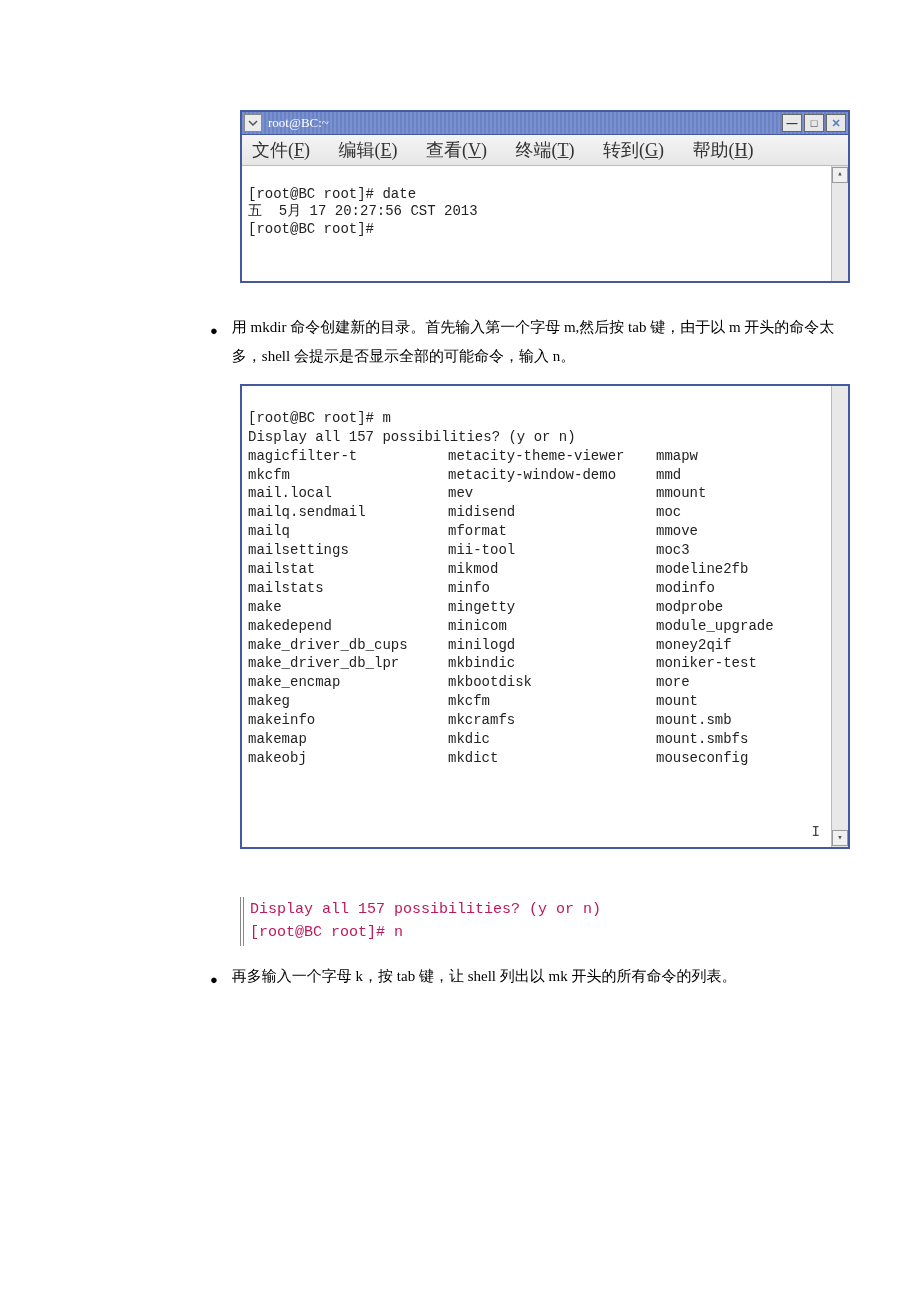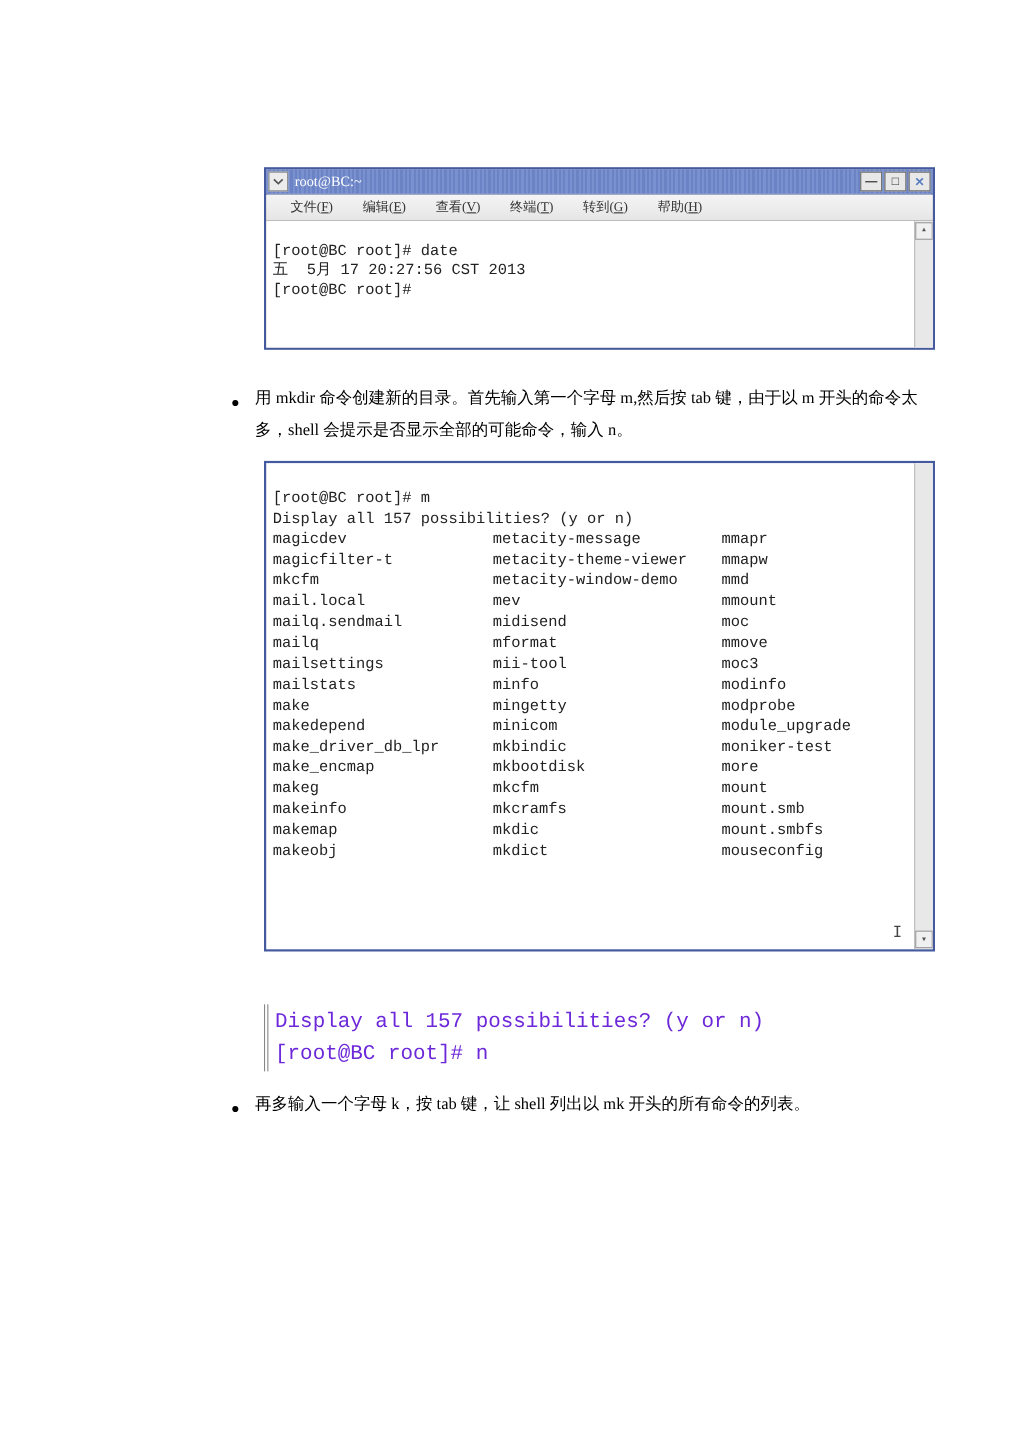--- a/index.html
+++ b/index.html
@@ -5,21 +5,20 @@
   body {
     margin: 0;
     background: #fff;
     font-family: "SimSun", "宋体", serif;
     font-size: 15px;
     color: #000;
     width: 920px;
   }
   .page {
     padding: 110px 60px 60px 60px;
-    margin-top: 42px;
   }
   .terminal-window {
     border: 2px solid #455a9e;
     margin-left: 180px;
     margin-right: 10px;
     background: #fff;
     box-shadow: 0 0 0 1px #888 inset;
   }
   .titlebar {
     background: repeating-linear-gradient(90deg, #7a91d0 0 2px, #6b83c5 2px 4px);
@@ -59,23 +58,23 @@
     border: 1px solid #666;
     display: flex; align-items: center; justify-content: center;
     font-family: sans-serif;
     font-size: 11px;
     color: #333;
     font-weight: bold;
   }
   .winbtn.close { color: #5a7fc0; }
   .menubar {
     background: linear-gradient(#f4f4f4, #e6e6e6);
-    padding: 3px 22px;
+    padding: 3px 10px;
     border-bottom: 1px solid #bbb;
-    font-size: 12px;
+    font-size: 18px;
     color: #333;
   }
   .menubar span { margin-right: 24px; }
   .menubar u { text-decoration: underline; }
   .term-body {
     position: relative;
     background: #fff;
     padding: 2px 6px 8px 6px;
     font-family: "Courier New", monospace;
     font-size: 14px;
@@ -141,24 +140,24 @@
     display: inline-block;
   }
   .c1 { width: 200px; }
   .c2 { width: 208px; }
   .c3 { flex: 1; }
   .snippet {
     margin: 48px 0 14px 180px;
     border-left: 4px double #888;
     padding: 2px 0 2px 6px;
     font-family: "Courier New", monospace;
-    font-size: 19px;
+    font-size: 15px;
     line-height: 1.5;
     white-space: pre;
-    color: #6d28d9;
+    color: #be185d;
     width: 560px;
   }
   .ibeam {
     font-family: monospace;
     color: #444;
   }
 </style>
 </head>
 <body>
 
@@ -202,25 +201,20 @@
     <div class="bullet-dot">●</div>
     <div>用 mkdir 命令创建新的目录。首先输入第一个字母 m,然后按 tab 键，由于以 m 开头的命令太多，shell 会提示是否显示全部的可能命令，输入 n。</div>
   </div>
 
   <div class="tab-window">
     <div class="tab-body">
 <span>[root@BC root]# m</span>
 <span>Display all 157 possibilities? (y or n)</span>
 <div class="completion-table" id="completion-table">
           <div class="completion-row">
-            <span class="c1">magicdev</span>
-            <span class="c2">metacity-message</span>
-            <span class="c3">mmapr</span>
-          </div>
-          <div class="completion-row">
             <span class="c1">magicfilter-t</span>
             <span class="c2">metacity-theme-viewer</span>
             <span class="c3">mmapw</span>
           </div>
           <div class="completion-row">
             <span class="c1">mkcfm</span>
             <span class="c2">metacity-window-demo</span>
             <span class="c3">mmd</span>
           </div>
           <div class="completion-row">
@@ -237,33 +231,43 @@
             <span class="c1">mailq</span>
             <span class="c2">mformat</span>
             <span class="c3">mmove</span>
           </div>
           <div class="completion-row">
             <span class="c1">mailsettings</span>
             <span class="c2">mii-tool</span>
             <span class="c3">moc3</span>
           </div>
           <div class="completion-row">
+            <span class="c1">mailstat</span>
+            <span class="c2">mikmod</span>
+            <span class="c3">modeline2fb</span>
+          </div>
+          <div class="completion-row">
             <span class="c1">mailstats</span>
             <span class="c2">minfo</span>
             <span class="c3">modinfo</span>
           </div>
           <div class="completion-row">
             <span class="c1">make</span>
             <span class="c2">mingetty</span>
             <span class="c3">modprobe</span>
           </div>
           <div class="completion-row">
             <span class="c1">makedepend</span>
             <span class="c2">minicom</span>
             <span class="c3">module_upgrade</span>
+          </div>
+          <div class="completion-row">
+            <span class="c1">make_driver_db_cups</span>
+            <span class="c2">minilogd</span>
+            <span class="c3">money2qif</span>
           </div>
           <div class="completion-row">
             <span class="c1">make_driver_db_lpr</span>
             <span class="c2">mkbindic</span>
             <span class="c3">moniker-test</span>
           </div>
           <div class="completion-row">
             <span class="c1">make_encmap</span>
             <span class="c2">mkbootdisk</span>
             <span class="c3">more</span>

